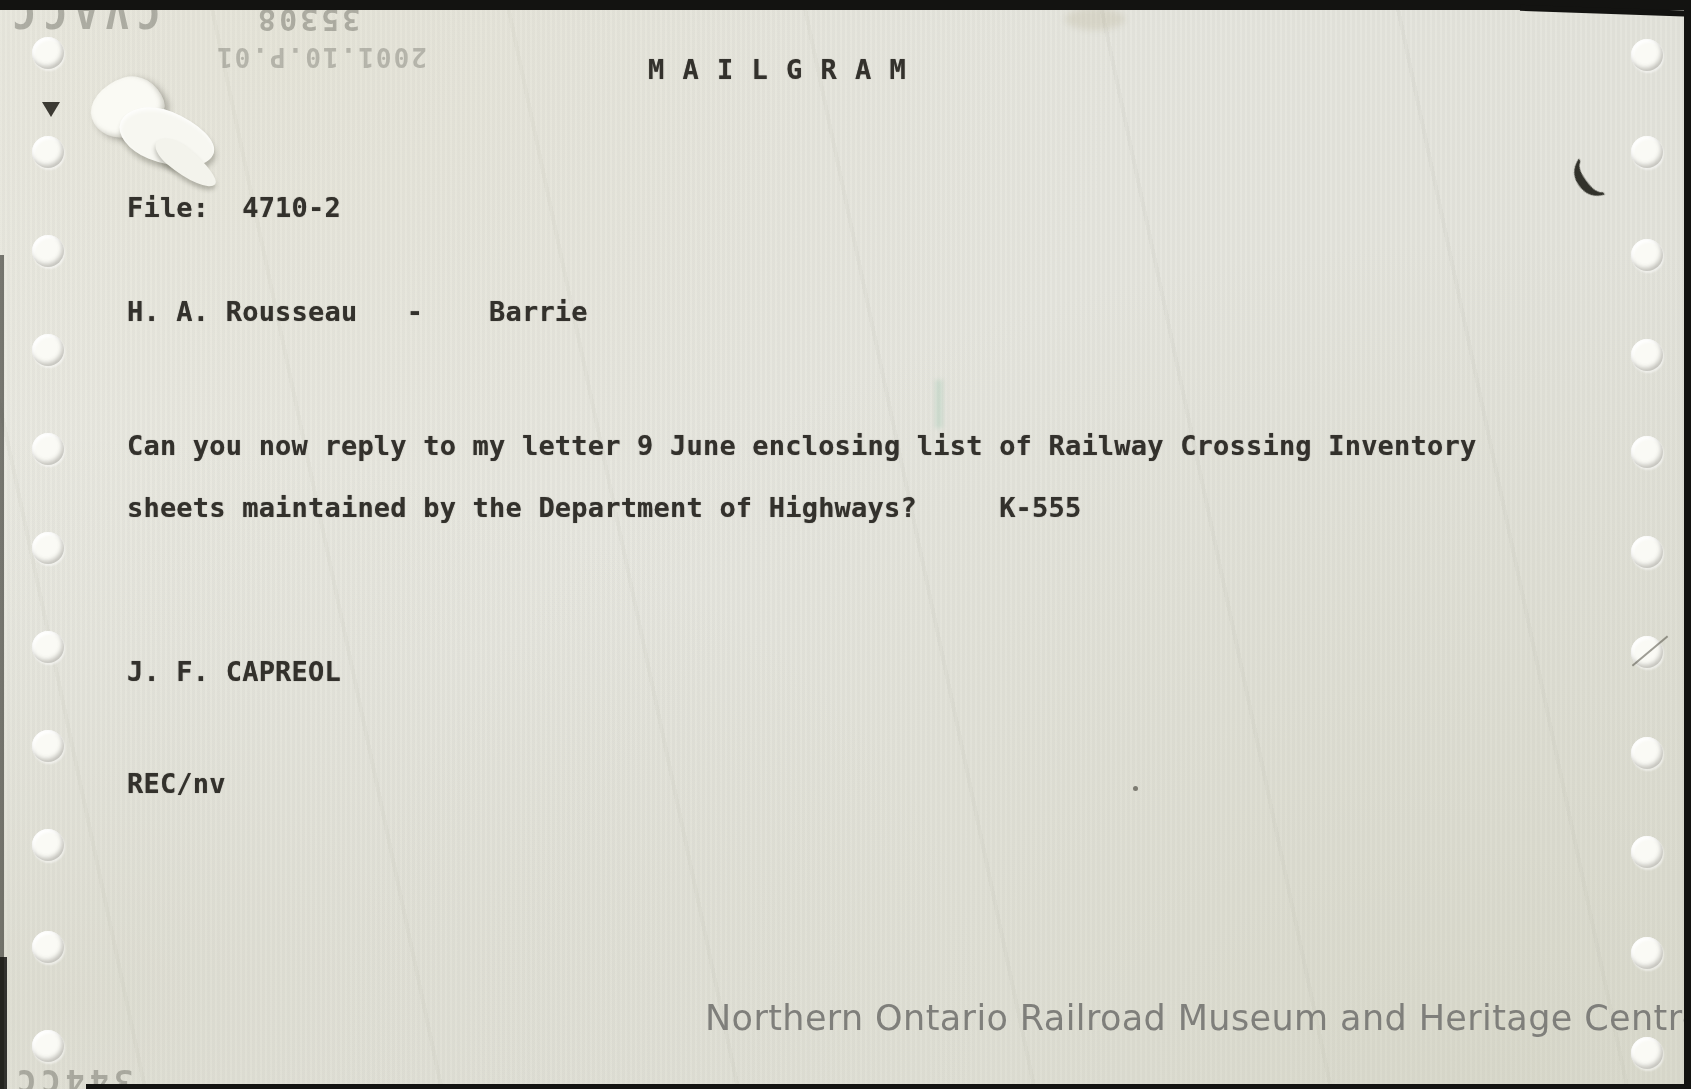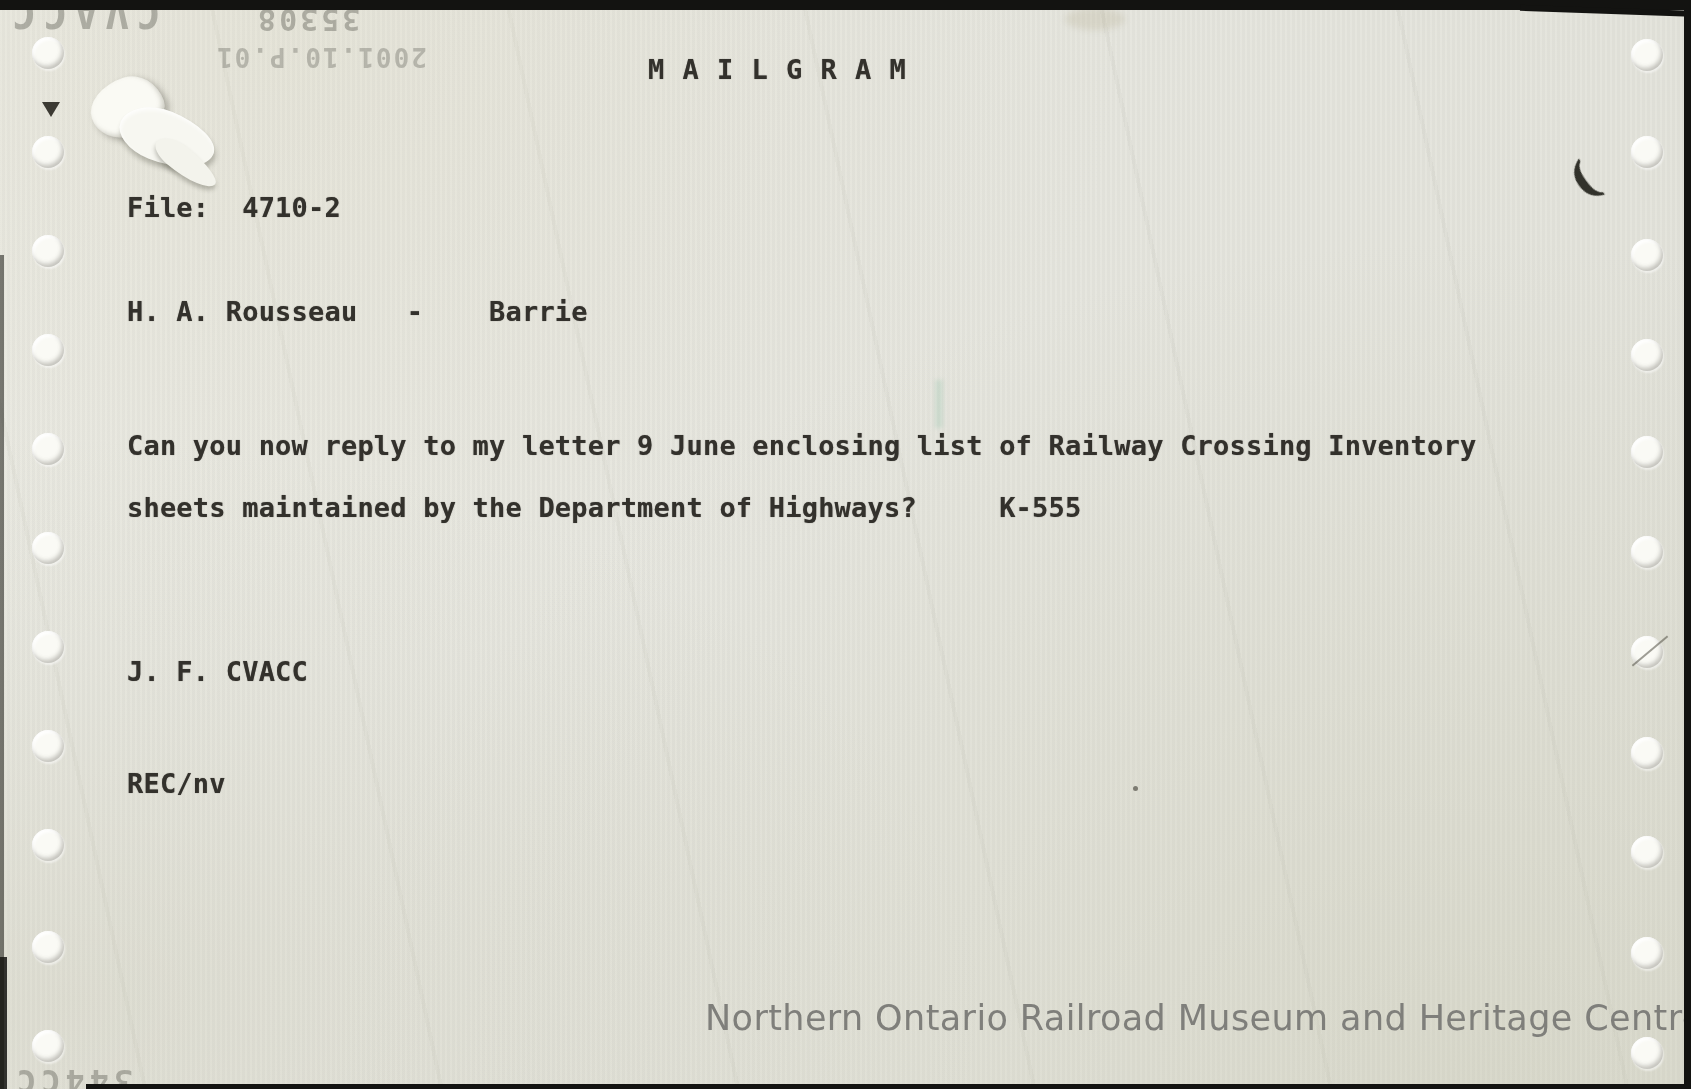--- a/index.html
+++ b/index.html
@@ -83,21 +83,21 @@
     <div class="ghost ghost-tl">CVACC</div>
     <div class="ghost ghost-num">35308</div>
     <div class="ghost ghost-acc">2001.10.P.01</div>
     <div class="ghost ghost-bl">344CC</div>
 
     <div class="tw title">M A I L G R A M</div>
     <div class="tw file-line">File:  4710-2</div>
     <div class="tw recipient">H. A. Rousseau   -    Barrie</div>
     <div class="tw body1">Can you now reply to my letter 9 June enclosing list of Railway Crossing Inventory</div>
     <div class="tw body2">sheets maintained by the Department of Highways?     K-555</div>
-    <div class="tw signature">J. F. CVACC</div>
+    <div class="tw signature">J. F. CAPREOL</div>
     <div class="tw initials">REC/nv</div>
 
     <div class="watermark">Northern Ontario Railroad Museum and Heritage Centre</div>
 
     <div class="flap flap1"></div>
     <div class="flap flap2"></div>
     <div class="flap flap3"></div>
     <div class="tri"></div>
     <div class="curl">(</div>
     <div class="speck"></div>

